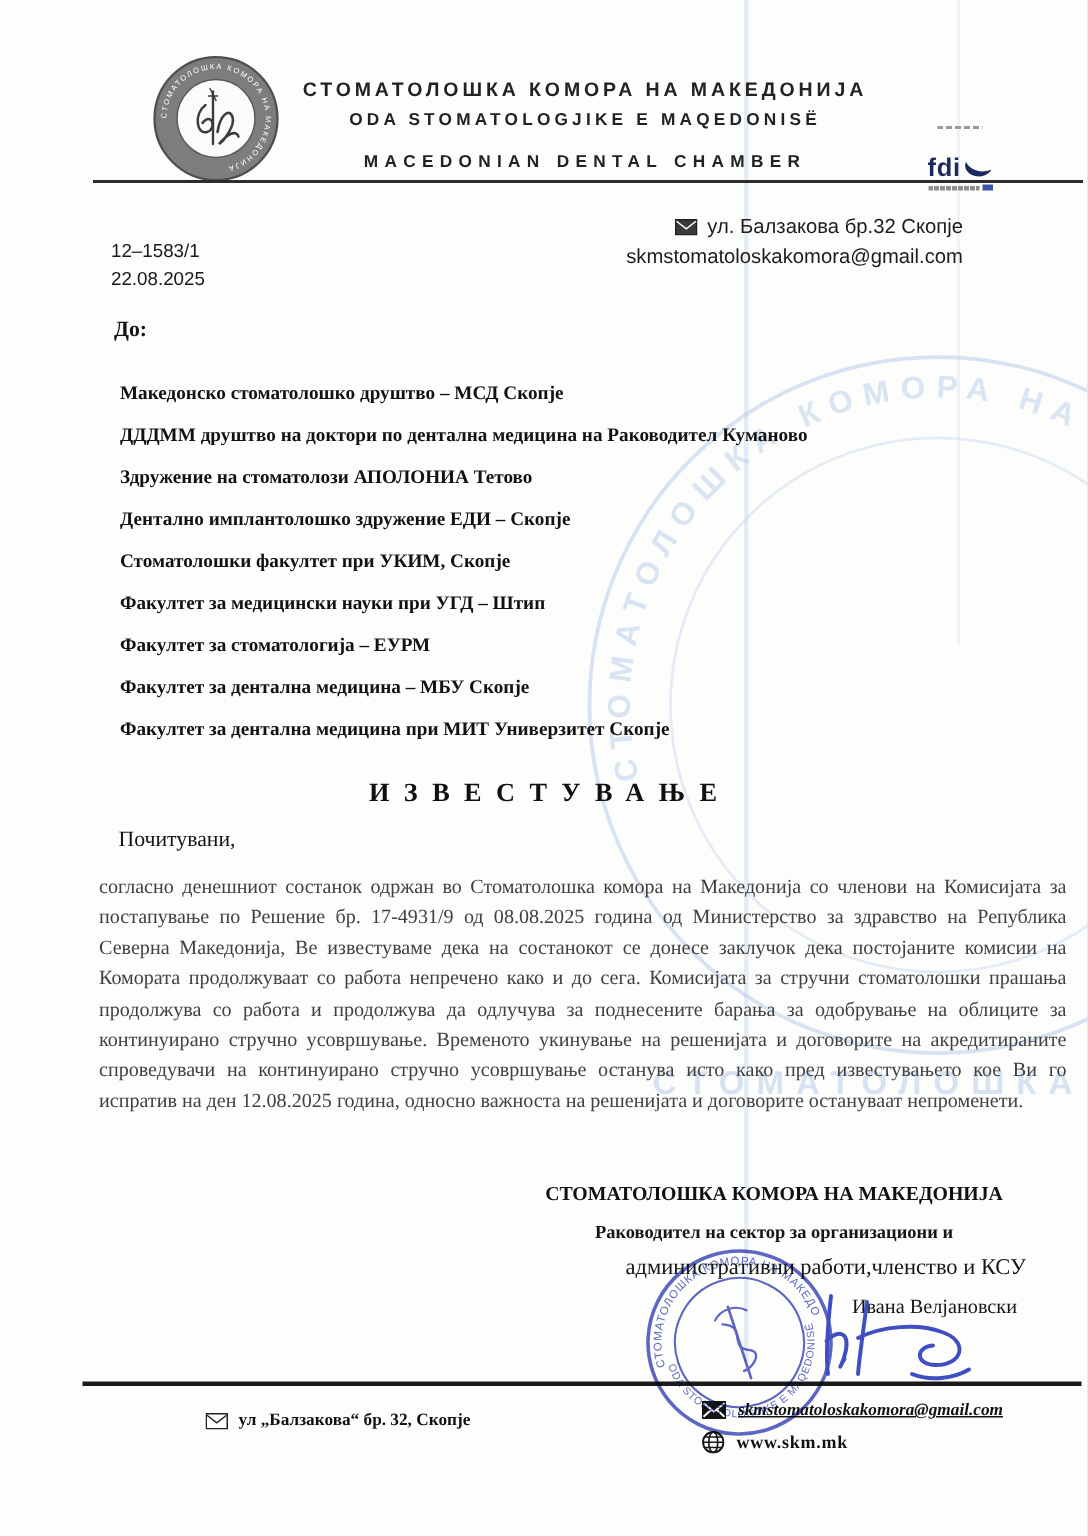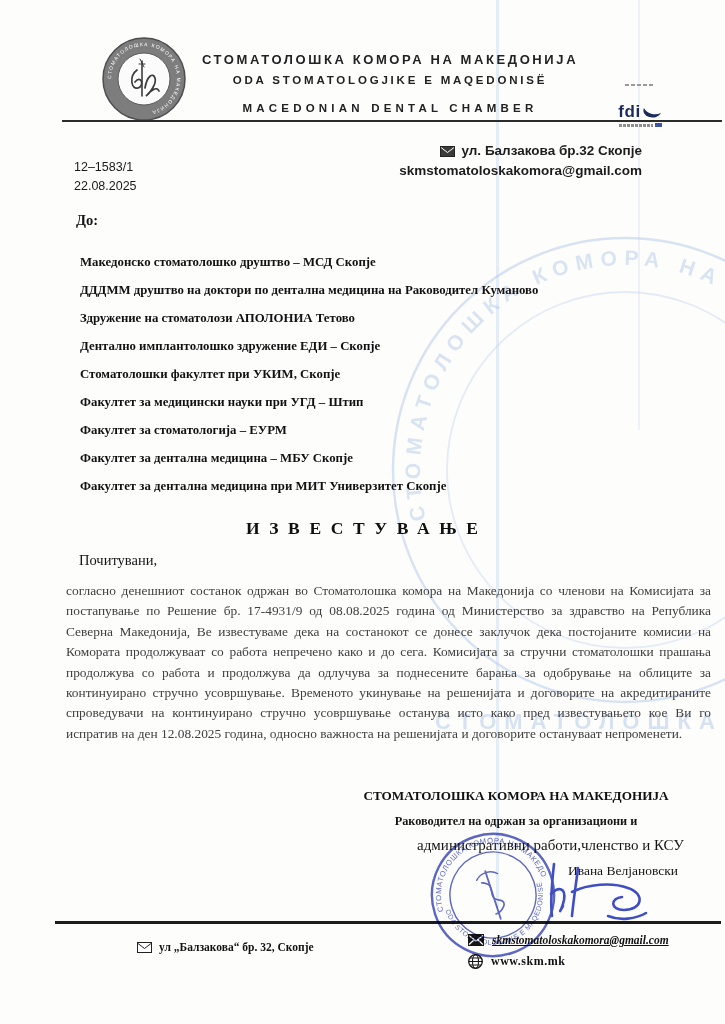--- a/index.html
+++ b/index.html
@@ -31,21 +31,21 @@
   .fdi-row{display:flex;align-items:center;justify-content:center;gap:1px;margin-top:16px;}
   .fdi-text{font-family:"Liberation Sans",sans-serif;font-weight:800;font-size:17px;color:#1b2a5e;letter-spacing:.5px;}
   .fdi-bottomline{display:flex;align-items:center;justify-content:center;gap:2px;margin-top:1px;}
   .fdi-bottomline .bar{width:34px;height:3px;background:repeating-linear-gradient(90deg,#8f8f8f 0 3px,transparent 3px 4px);}
   .fdi-bottomline .blue{width:7px;height:4px;background:#3b55a8;}
   .header-rule{left:62px;top:120px;width:660px;height:2px;background:#2c2c2c;z-index:2;}
 
   
   .contact-top{top:141px;right:83px;text-align:right;font-family:"Liberation Sans",sans-serif;
     font-size:13.5px;line-height:20px;color:#1c1c1c;z-index:2;}
-  .contact-top .row{display:flex;justify-content:flex-end;align-items:center;gap:6px;font-weight:bold;}
+  .contact-top .row{display:flex;justify-content:flex-end;align-items:center;gap:6px;}
   .ref-block{left:74px;top:158px;font-family:"Liberation Sans",sans-serif;font-size:12.5px;line-height:19px;color:#1a1a1a;z-index:2;}
 
   
   .to-label{left:76px;top:212px;font-size:14.5px;font-weight:bold;z-index:2;}
   .recipients{left:76px;top:244px;margin:4px;padding:0;list-style:none;z-index:2;width:620px;}
   .recipients li{font-size:12.8px;font-weight:bold;line-height:28px;color:#111;white-space:nowrap;}
 
   
   .title{left:0;top:518px;width:724px;text-align:center;font-size:17.5px;font-weight:bold;
     letter-spacing:.55em;text-indent:.55em;color:#101010;z-index:2;}
@@ -161,21 +161,21 @@
     <li>Факултет за дентална медицина – МБУ Скопје</li>
     <li>Факултет за дентална медицина при МИТ Универзитет Скопје</li>
   </ul>
 
   <div class="abs title">ИЗВЕСТУВАЊЕ</div>
   <div class="abs salutation">Почитувани,</div>
   <div class="abs body-text">согласно денешниот состанок одржан во Стоматолошка комора на Македонија со членови на Комисијата за постапување по Решение бр. 17-4931/9 од 08.08.2025 година од Министерство за здравство на Република Северна Македонија, Ве известуваме дека на состанокот се донесе заклучок дека постојаните комисии на Комората продолжуваат со работа непречено како и до сега. Комисијата за стручни стоматолошки прашања продолжува со работа и продолжува да одлучува за поднесените барања за одобрување на облиците за континуирано стручно усовршување. Временото укинување на решенијата и договорите на акредитираните спроведувачи на континуирано стручно усовршување останува исто како пред известувањето кое Ви го испратив на ден 12.08.2025 година, односно важноста на решенијата и договорите остануваат непроменети.</div>
 
   <div class="abs sig-block">
     <div class="sig-org">СТОМАТОЛОШКА КОМОРА НА МАКЕДОНИЈА</div>
-    <div class="sig-role1">Раководител на одржан за организациони и</div>
+    <div class="sig-role1">Раководител на сектор за организациони и</div>
     <div class="sig-role2">административни работи,членство и КСУ</div>
     <div class="sig-name">Ивана Велјановски</div>
   </div>
 
   <svg class="abs stamp" width="134" height="134" viewBox="0 0 134 134">
     <g transform="rotate(-18 67 67)">
       <circle cx="67" cy="67" r="61" fill="none" stroke="currentColor" stroke-width="2.4"></circle>
       <circle cx="67" cy="67" r="43" fill="none" stroke="currentColor" stroke-width="1.4"></circle>
       <defs>
         <path id="stampTop" d="M 67 67 m -52 0 a 52 52 0 0 1 104 0"></path>

